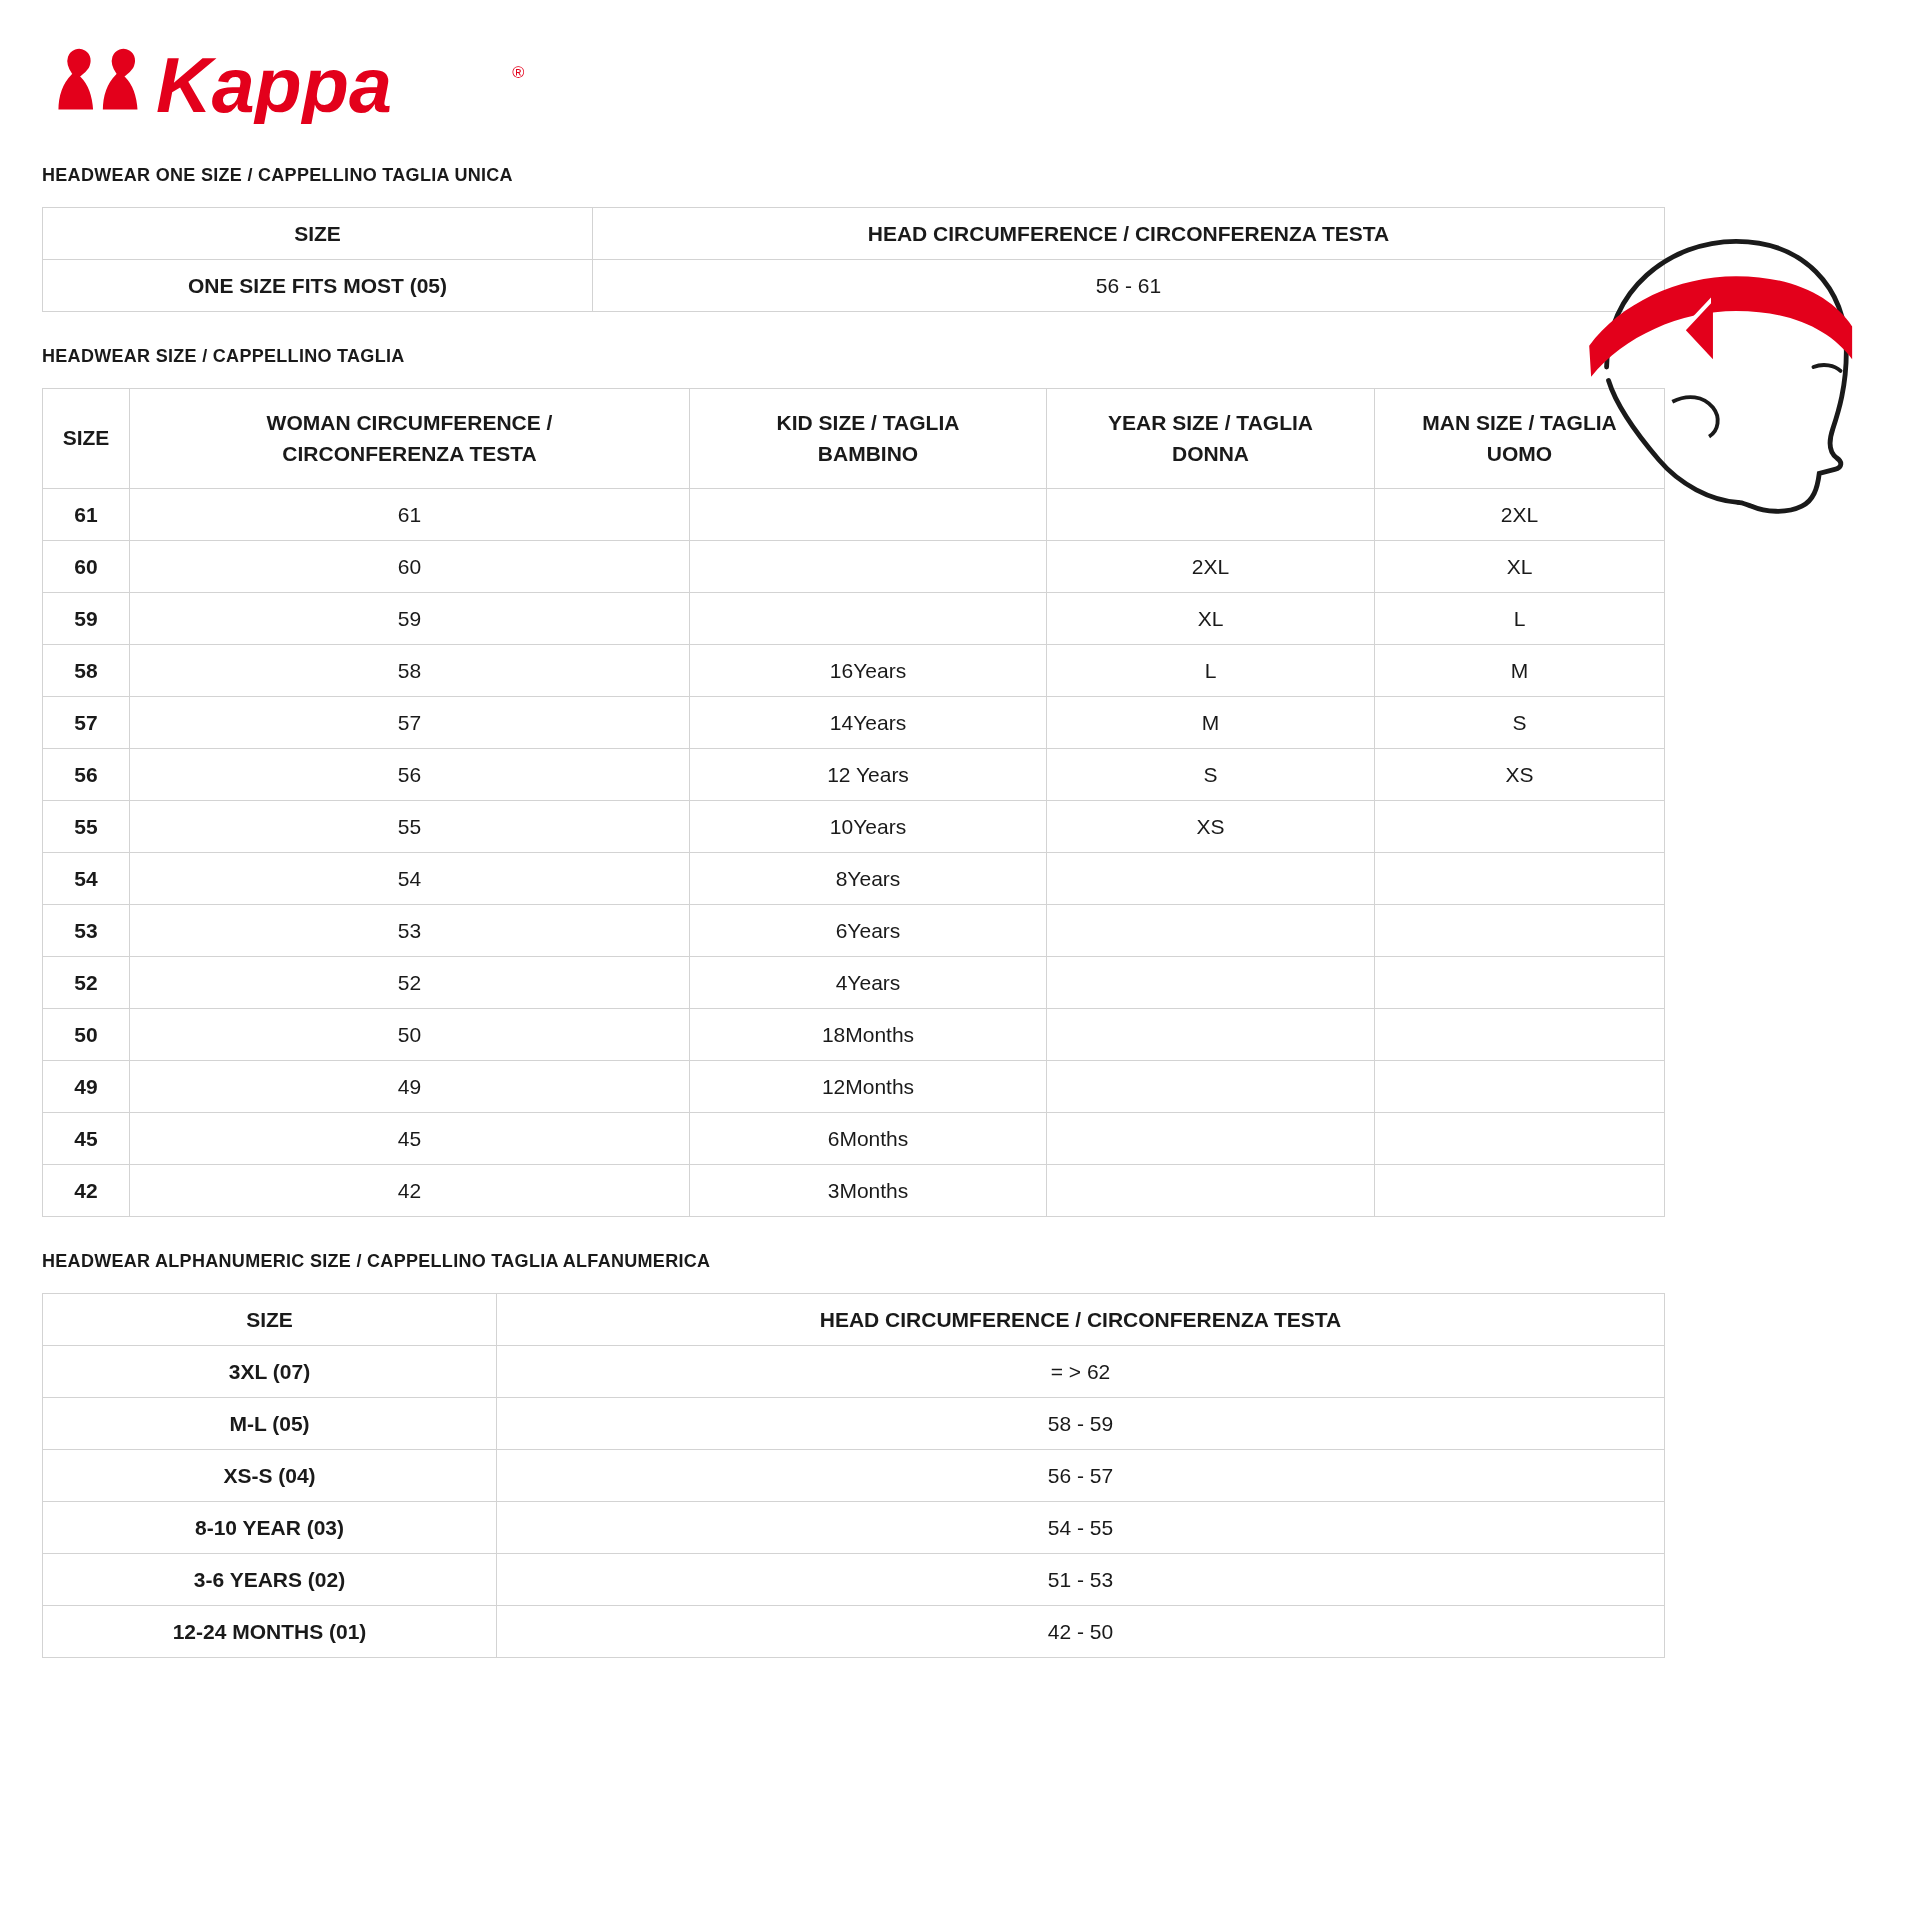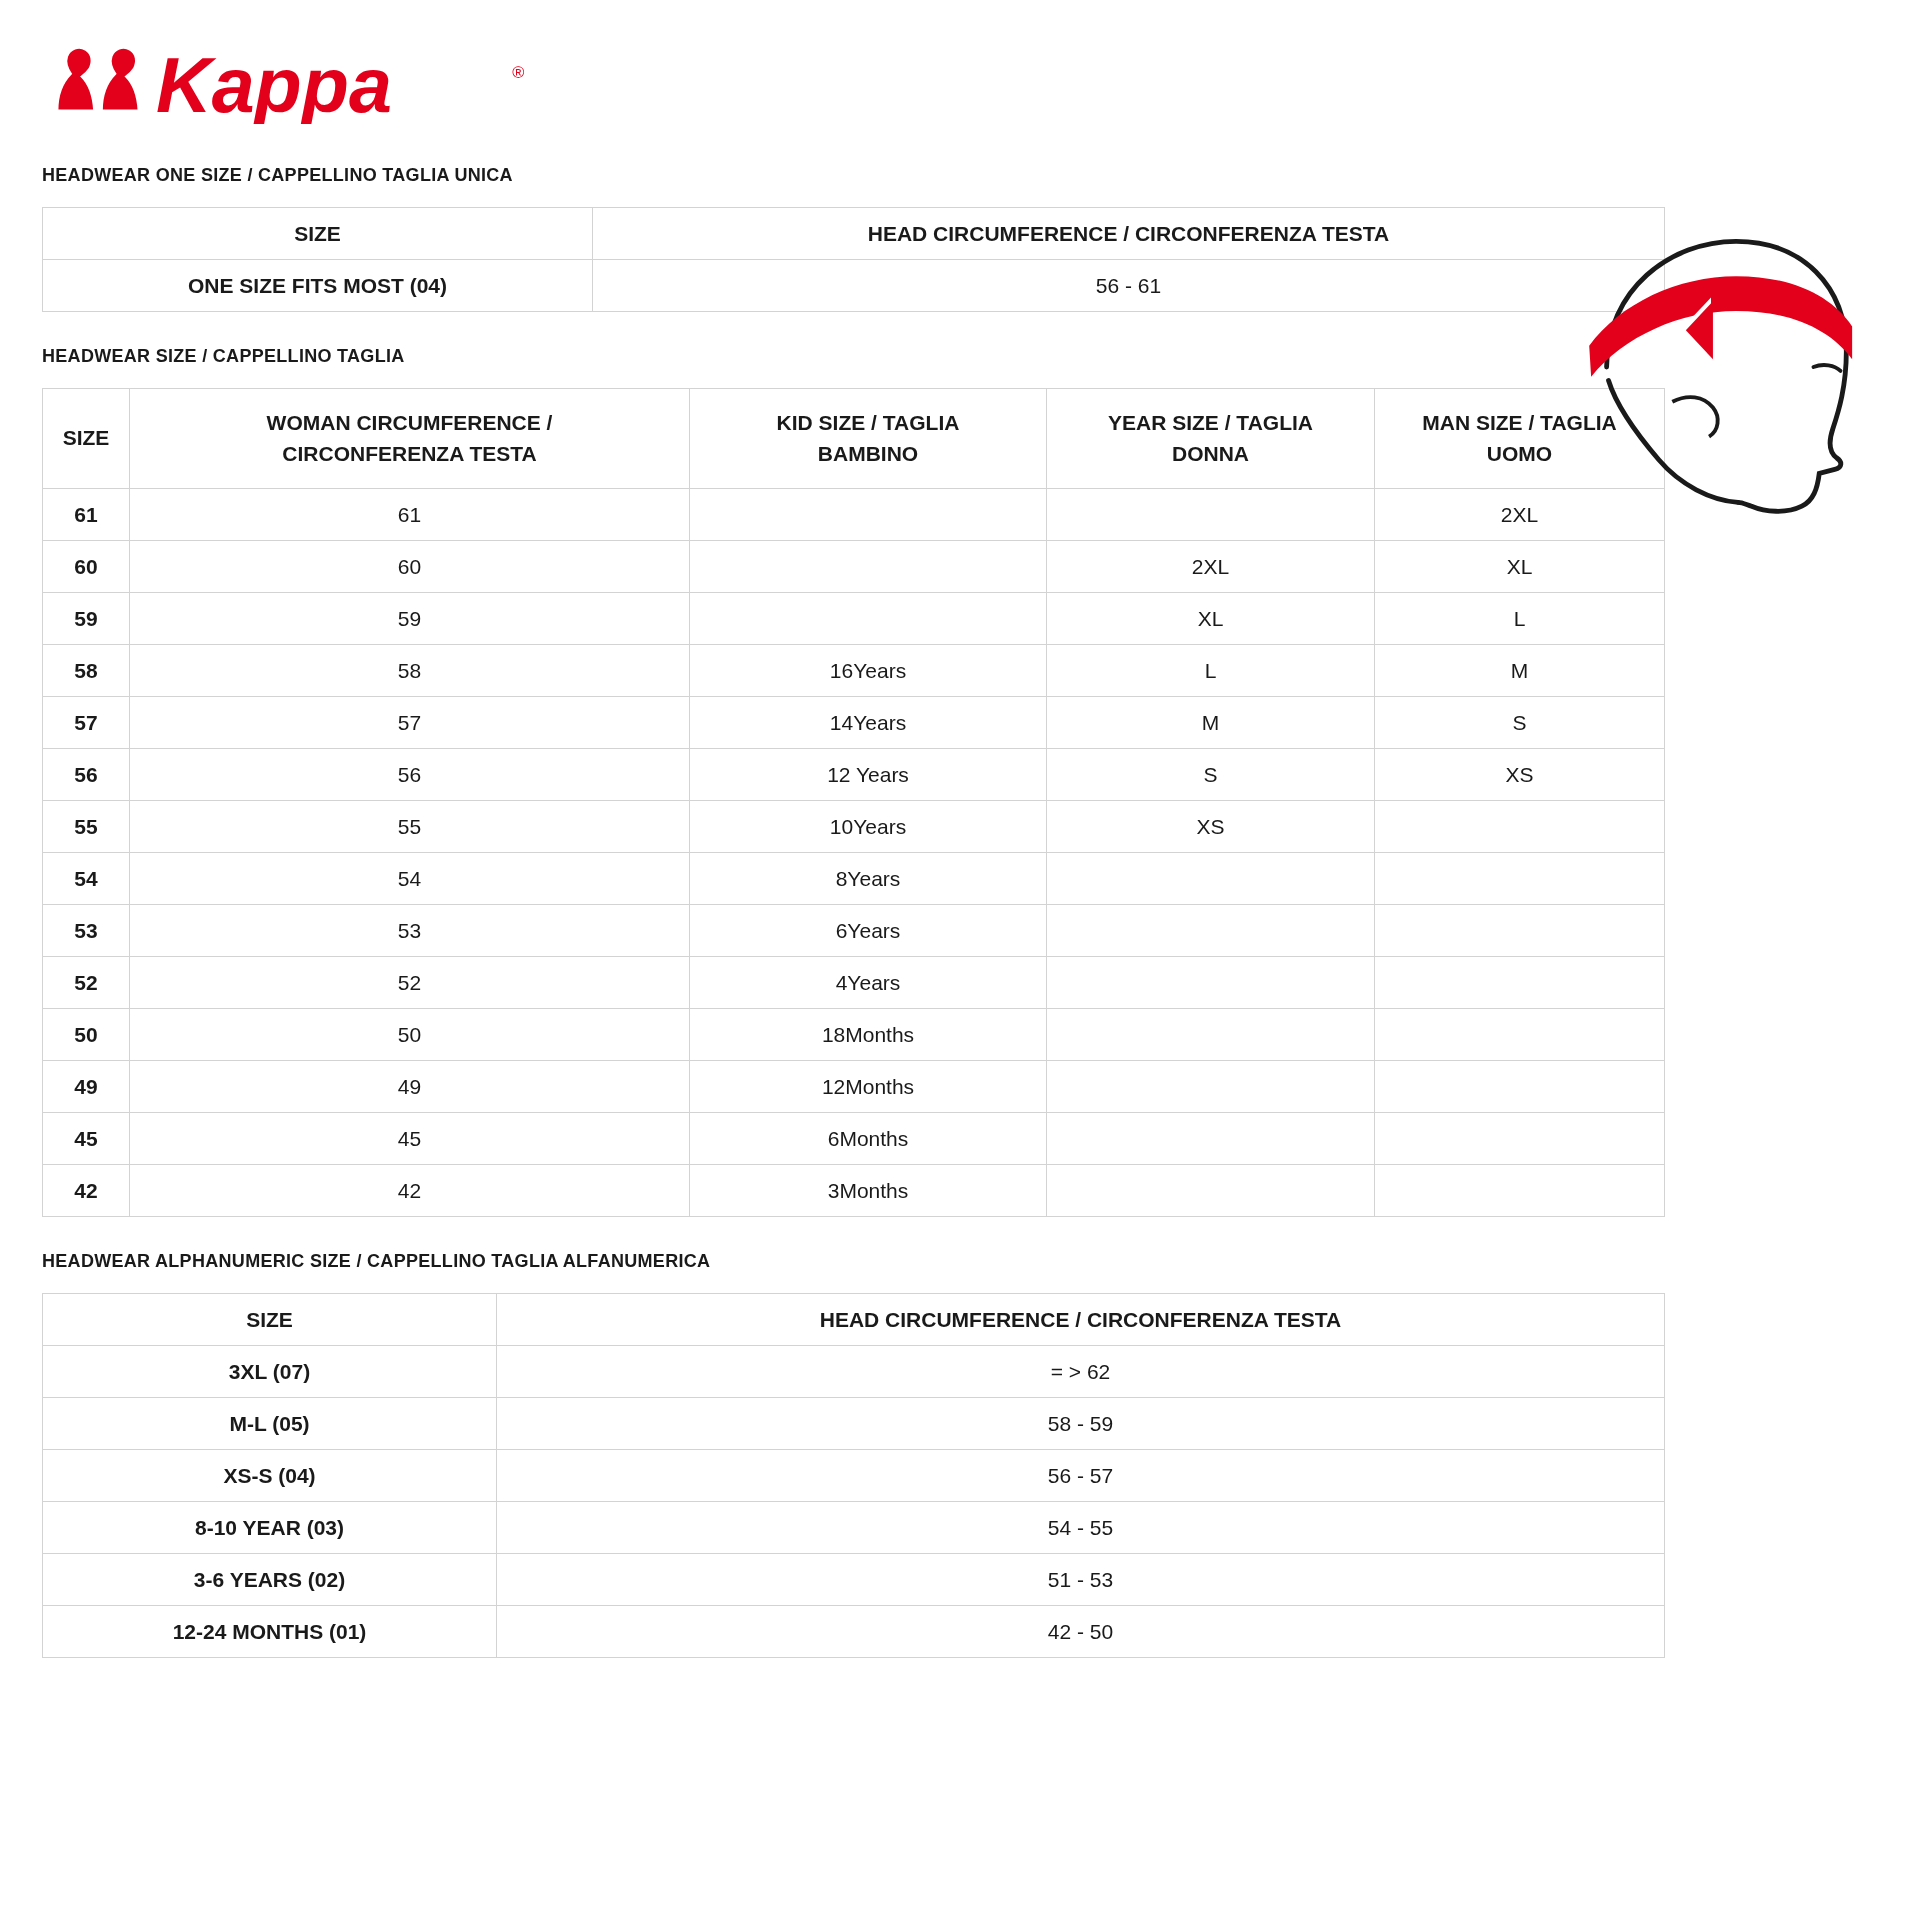--- a/index.html
+++ b/index.html
@@ -151,21 +151,21 @@
     <colgroup>
         <col class="c1">
         <col class="c2">
       </colgroup>
     <tbody>
       <tr class="hdr">
         <td>SIZE</td>
         <td>HEAD CIRCUMFERENCE / CIRCONFERENZA TESTA</td>
       </tr>
       <tr>
-        <td class="bold-cell">ONE SIZE FITS MOST (04)</td>
+        <td class="bold-cell">ONE SIZE FITS MOST (05)</td>
         <td>56 - 61</td>
       </tr>
     </tbody>
   </table>
 
   <h2 class="section-title spaced">HEADWEAR SIZE / CAPPELLINO TAGLIA</h2>
 
   <table id="size-table">
     <colgroup>
         <col class="c1">

